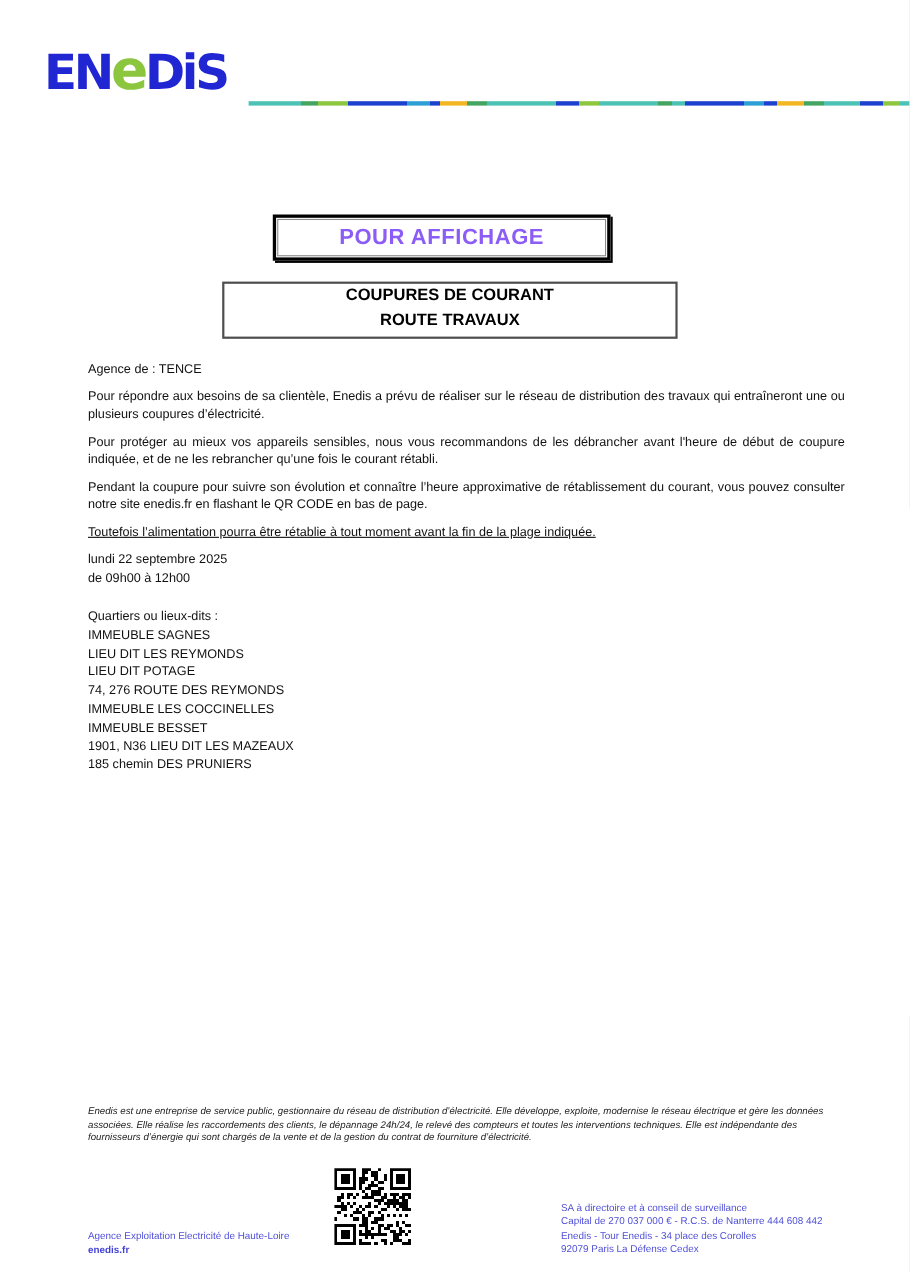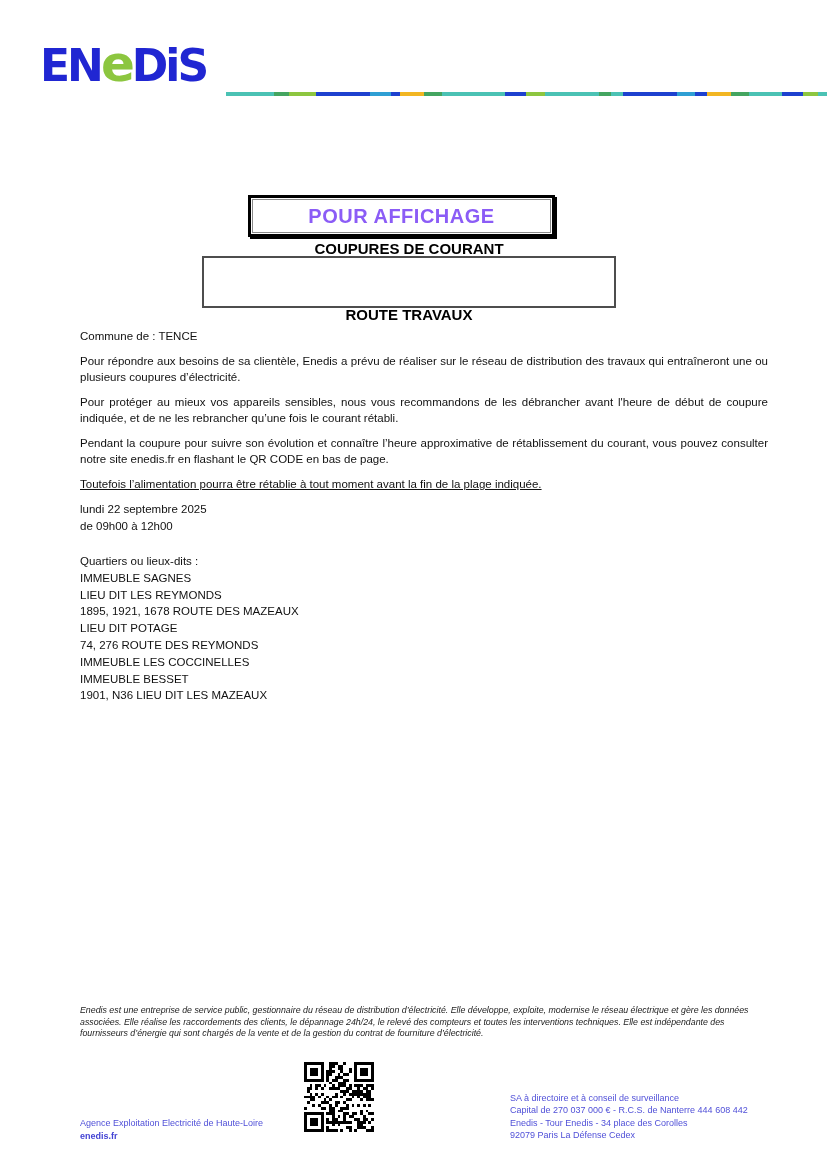--- a/index.html
+++ b/index.html
@@ -62,24 +62,23 @@
     width:100%;height:100%;
     border:1px solid #8a8a8a;
     display:flex;align-items:center;justify-content:center;
     box-sizing:border-box;
     font-size:20px;font-weight:bold;letter-spacing:0.5px;color:#8b5cf6;
   }
   .notice-box{
     position:absolute;left:202px;top:256px;width:414px;height:52px;
     border:2px solid #4d4d4d;
     background:#fff;
-    display:flex;flex-direction:column;align-items:center;justify-content:center;
+    display:flex;flex-direction:column;align-items:center;justify-content:flex-start;
     font-size:15px;font-weight:bold;color:#000;line-height:22px;
     box-sizing:border-box;
-    gap:44px;
   }
 
   
   .content{
     position:absolute;left:80px;top:328px;width:688px;
     font-size:11.5px;line-height:16.5px;color:#111;
   }
   .content p{margin:0 0 8px 0;text-align:justify;}
   .commune{margin:0 0 8px 0;}
   .underline-line{text-decoration:underline;margin:0 0 9px 0;}
@@ -118,39 +117,39 @@
   <div class="banner-outer">
     <div class="banner-inner">POUR AFFICHAGE</div>
   </div>
 
   <div class="notice-box">
     <div>COUPURES DE COURANT</div>
     <div>ROUTE TRAVAUX</div>
   </div>
 
   <div class="content">
-    <div class="commune">Commune de : TENCE</div>
+    <div class="commune">Agence de : TENCE</div>
     <p>Pour répondre aux besoins de sa clientèle, Enedis a prévu de réaliser sur le réseau de distribution des travaux qui entraîneront une ou plusieurs coupures d’électricité.</p>
     <p>Pour protéger au mieux vos appareils sensibles, nous vous recommandons de les débrancher avant l'heure de début de coupure indiquée, et de ne les rebrancher qu’une fois le courant rétabli.</p>
     <p>Pendant la coupure pour suivre son évolution et connaître l’heure approximative de rétablissement du courant, vous pouvez consulter notre site enedis.fr en flashant le QR CODE en bas de page.</p>
     <div class="underline-line">Toutefois l’alimentation pourra être rétablie à tout moment avant la fin de la plage indiquée.</div>
     <div class="schedule">
       <div>lundi 22 septembre 2025</div>
       <div>de 09h00 à 12h00</div>
     </div>
     <div class="districts">
       <div>Quartiers ou lieux-dits :</div>
       <div>IMMEUBLE SAGNES</div>
       <div>LIEU DIT LES REYMONDS</div>
-      <div>1895, 1921, 1678 ROUTE DES MAZEAUX</div>
       <div>LIEU DIT POTAGE</div>
       <div>74, 276 ROUTE DES REYMONDS</div>
       <div>IMMEUBLE LES COCCINELLES</div>
       <div>IMMEUBLE BESSET</div>
       <div>1901, N36 LIEU DIT LES MAZEAUX</div>
+      <div>185 chemin DES PRUNIERS</div>
     </div>
   </div>
 
   <div class="about">Enedis est une entreprise de service public, gestionnaire du réseau de distribution d’électricité. Elle développe, exploite, modernise le réseau électrique et gère les données associées. Elle réalise les raccordements des clients, le dépannage 24h/24, le relevé des compteurs et toutes les interventions techniques. Elle est indépendante des fournisseurs d’énergie qui sont chargés de la vente et de la gestion du contrat de fourniture d’électricité.</div>
 
   <svg class="qr" id="qr-svg" viewBox="0 0 25 25" shape-rendering="crispEdges">
       <rect x="0" y="0" width="7" height="7" fill="#000"></rect>
       <rect x="1" y="1" width="5" height="5" fill="#fff"></rect>
       <rect x="2" y="2" width="3" height="3" fill="#000"></rect>
       <rect x="18" y="0" width="7" height="7" fill="#000"></rect>

